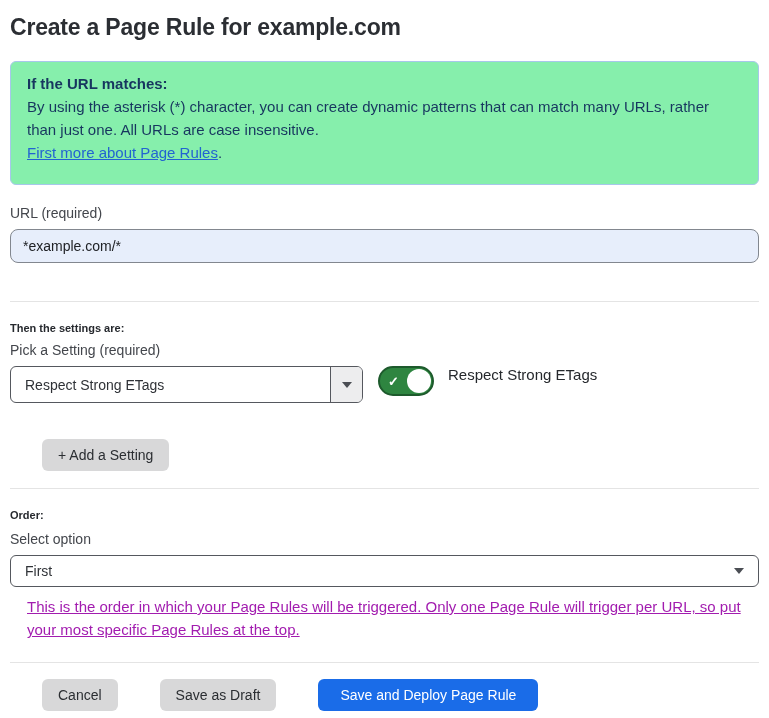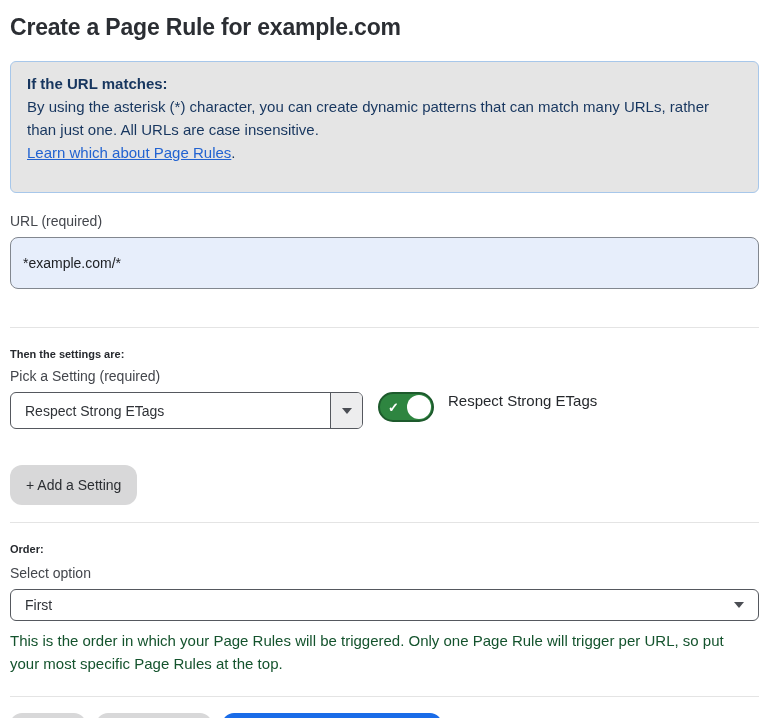--- a/index.html
+++ b/index.html
@@ -11,41 +11,41 @@
     overflow: hidden;
   }
   .container { padding: 10px 10px 0 10px; }
 
   .page-title {
     font-size: 23px; font-weight: 700; color: #2b2e33;
     margin: 4px 0 20px 0; letter-spacing: -0.2px;
   }
 
   .info-box {
-    background: #e5e5e5;
+    background: #86efac;
     border: 1px solid #a7c7ea;
     border-radius: 6px;
-    padding: 10px 16px 28px 16px;
+    padding: 10px 16px 20px 16px;
     color: #17365f;
     font-size: 15px;
     line-height: 23px;
     margin-bottom: 20px;
   }
   .info-heading { font-weight: 700; }
   .info-link { color: #2263d1; text-decoration: underline; cursor: pointer; }
 
   .field-label {
     display: block;
     font-size: 14px; color: #43464c;
     margin: 0 0 8px 0;
   }
   .url-label { margin-top: 18px; }
 
   .url-input {
-    width: 100%; height: 52px;
+    width: 100%; height: 34px;
     background: #e7eefb;
     border: 1px solid #82878f;
     border-radius: 8px;
     padding: 0 12px;
     font-size: 14px; color: #202226;
     font-family: inherit;
     outline: none;
   }
 
   .divider { border: none; border-top: 1px solid #e4e4e4; margin: 0; }
@@ -102,58 +102,59 @@
     background: #ffffff; border-radius: 50%;
   }
   .toggle-check {
     position: absolute; left: 8px; top: 50%;
     transform: translateY(-50%);
     color: #ffffff; font-size: 13px; font-weight: 700; line-height: 1;
   }
   .toggle-label { margin-left: 14px; font-size: 15px; color: #25282c; }
 
   .btn {
-    height: 40px; border: none; border-radius: 12px;
+    height: 32px; border: none; border-radius: 6px;
     font-size: 14px; font-family: inherit;
-    padding: 0 16px; cursor: pointer;
+    padding: 0 16px; cursor: pointer; margin-left: 32px;
   }
   .btn-gray { background: #d8d8d9; color: #2b2e32; }
   .btn-primary { background: #1a6ce8; color: #ffffff; padding: 0 22px; }
   .add-setting-btn { margin-top: 36px; }
 
   .select-label { margin-top: 10px; }
   .select-box {
     width: 100%; height: 32px;
     background: #ffffff;
     border: 1px solid #55585e;
     border-radius: 6px;
     display: flex; align-items: center; justify-content: space-between;
     padding: 12px 14px;
     font-size: 14px; color: #2f3237;
     cursor: pointer;
   }
   .help-text {
-    margin: 8px 0 0 0;
-    font-size: 15px; line-height: 23px; color: #14532d;
+    margin: 8px 0 0 17px;
+    font-size: 15px; line-height: 23px; color: #a21caf;
     max-width: 745px;
+    text-decoration: underline;
   }
 
   .footer { display: flex; gap: 10px; margin-top: 16px; }
 </style>
 </head>
 <body>
 
 <div class="container">
 
   <h1 class="page-title">Create a Page Rule for example.com</h1>
 
   <div class="info-box">
     <div class="info-heading">If the URL matches:</div>
     <div class="info-body">By using the asterisk (*) character, you can create dynamic patterns that can match many URLs, rather than just one. All URLs are case insensitive.</div>
-    <div><a class="info-link">Learn which about Page Rules</a><span>.</span></div>
+    <div><a class="info-link">First more about Page Rules</a><span>.</span></div>
   </div>
 
   <label class="field-label url-label">URL (required)</label>
   <input class="url-input" type="text" value="*example.com/*" style="">
 
   <hr class="divider divider-1">
 
   <h2 class="section-heading">Then the settings are:</h2>
 
   <label class="field-label pick-label">Pick a Setting (required)</label>

